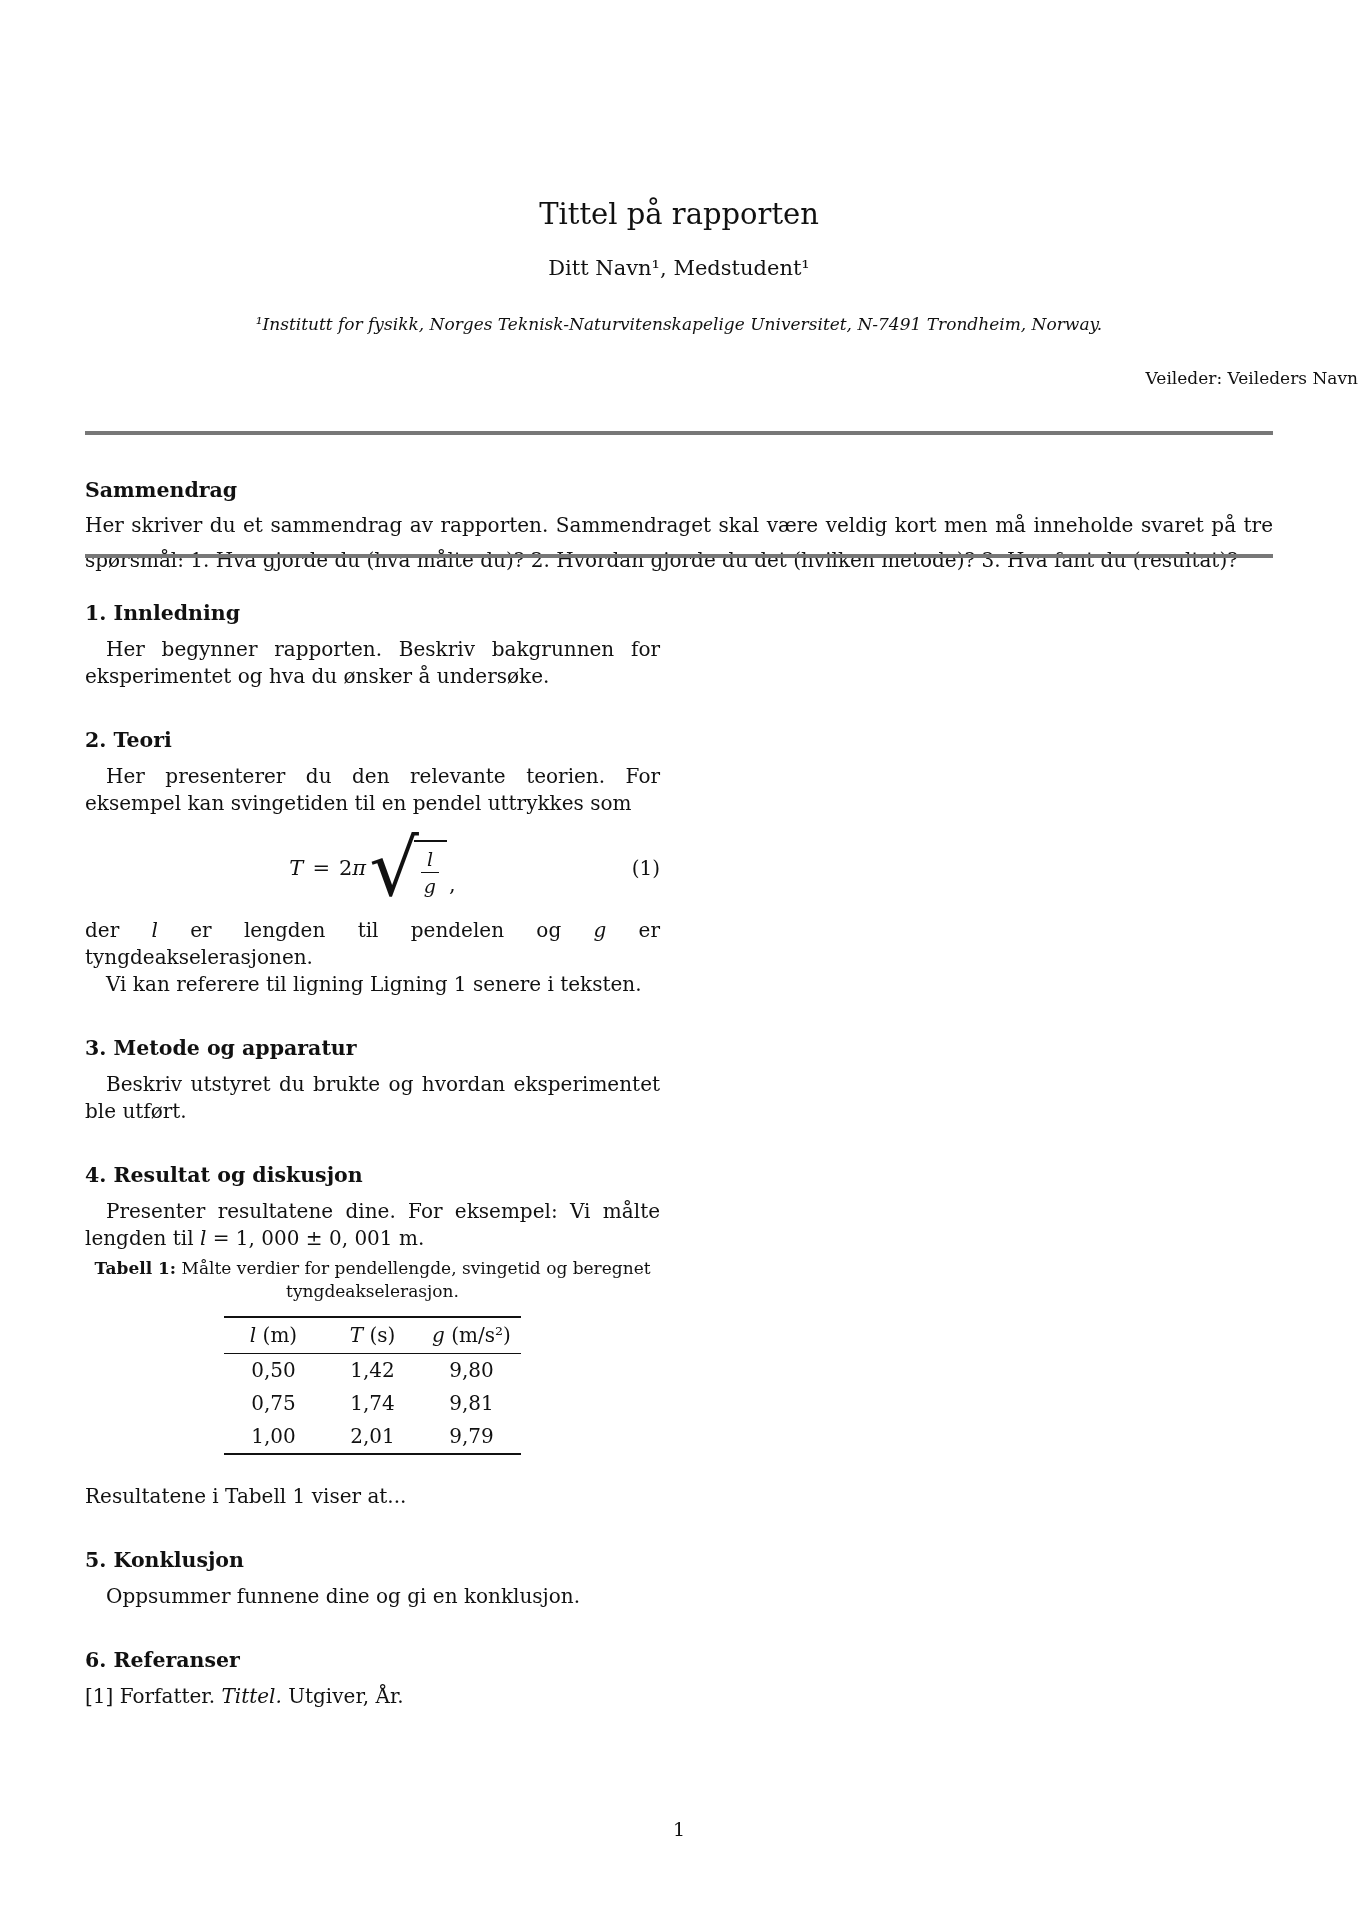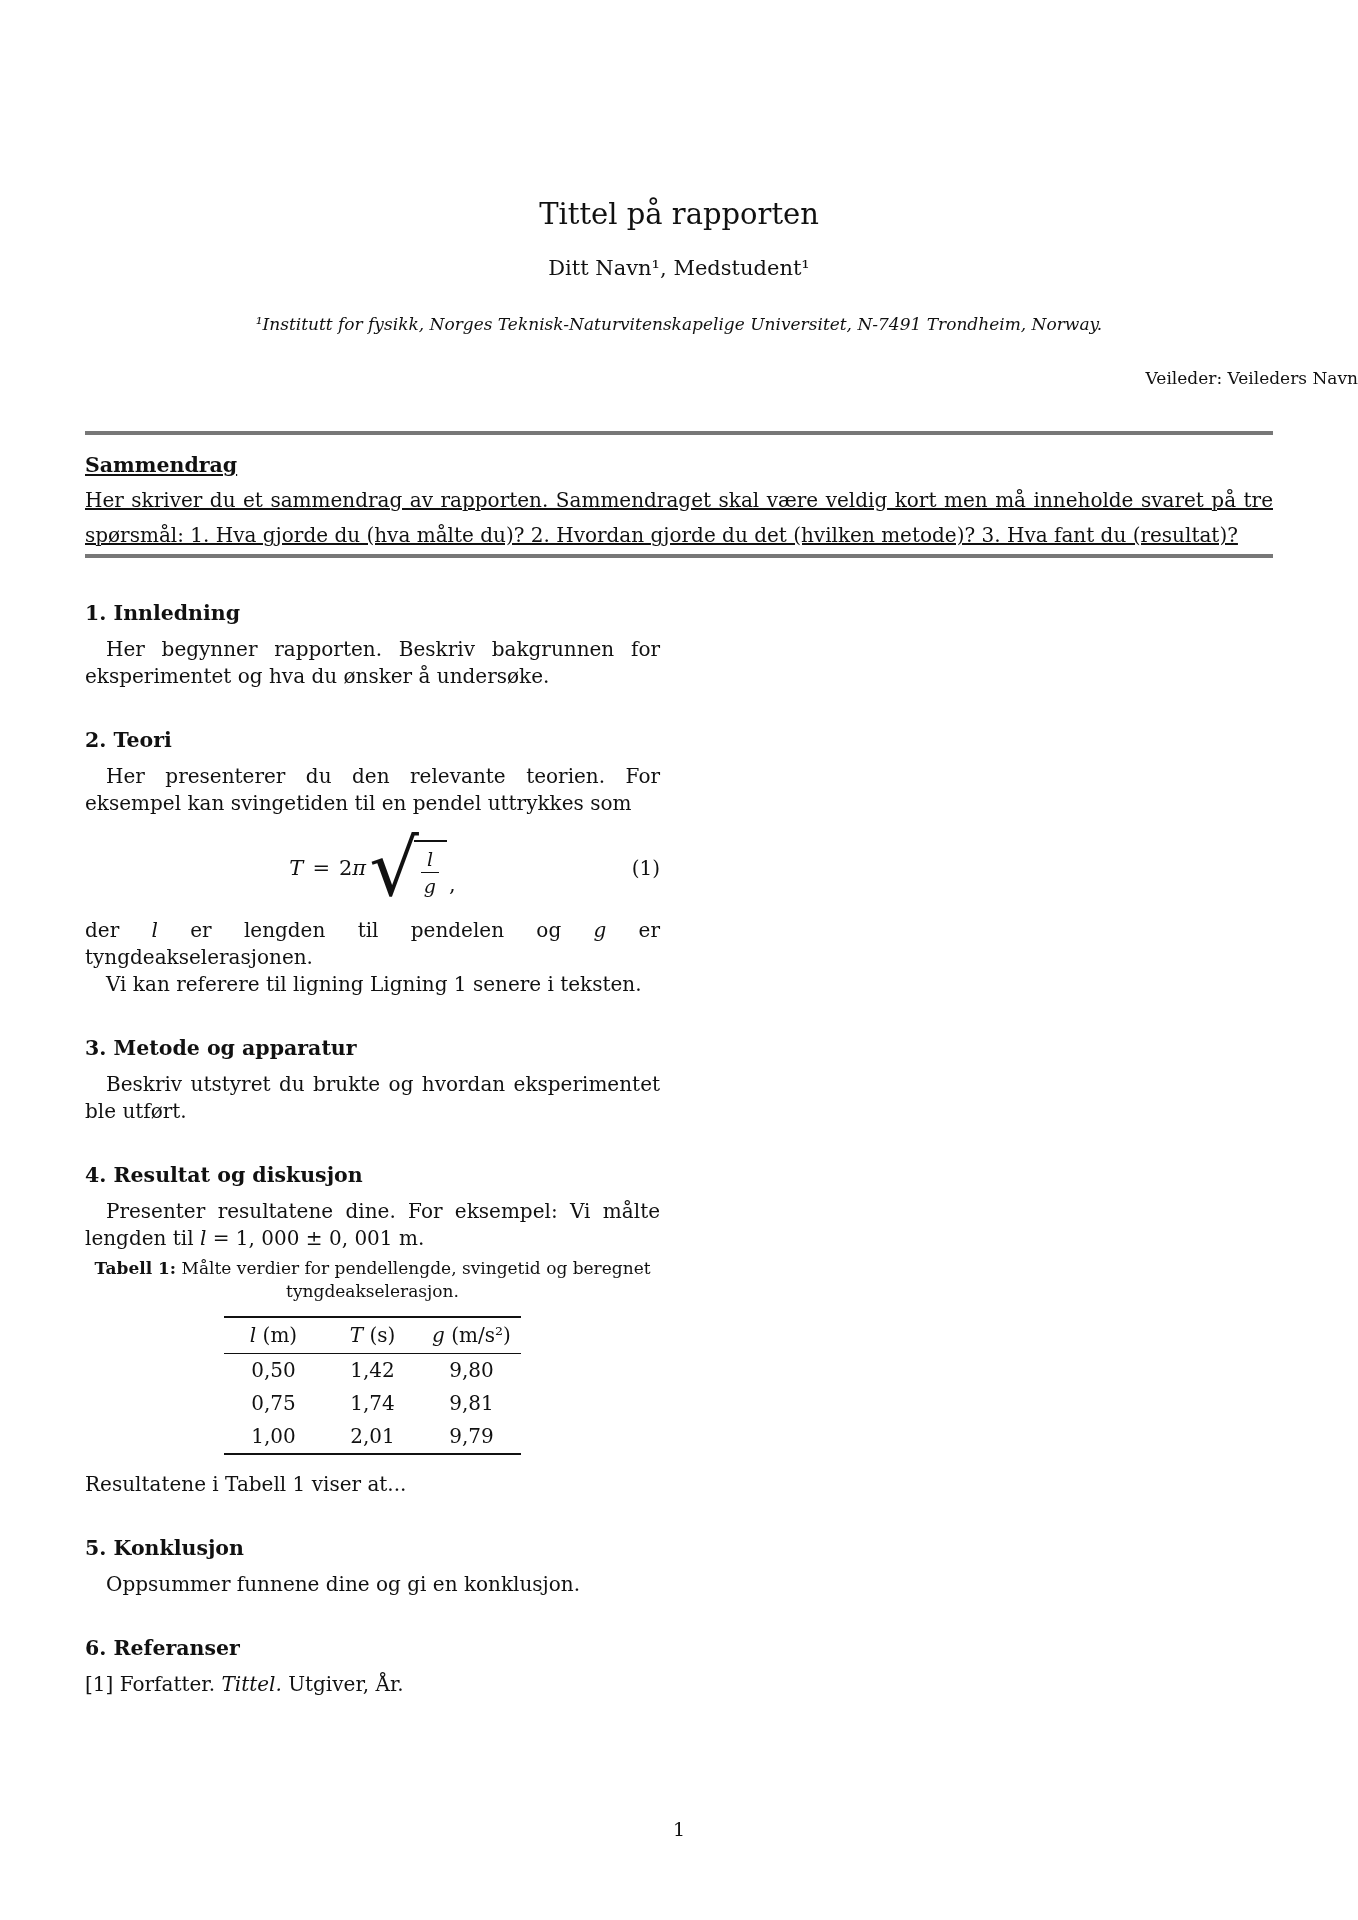--- a/index.html
+++ b/index.html
@@ -14,21 +14,21 @@
   .authors     { position:absolute; top:256px; left:0; width:100%; text-align:center; font-size:21px; }
   .affiliation { position:absolute; top:314px; left:0; width:100%; text-align:center; font-size:17px; font-style:italic; }
   .supervisor  { position:absolute; top:344px; left:0; width:100%; text-align:right; font-size:17px;margin-top:24px; }
 
   
   .hr  { position:absolute; left:85px; width:1188px; height:4px; background:#777; }
   .hr1 { top:431px; }
   .hr2 { top:554px; }
 
   
-  .abstract    { position:absolute; left:85px; top:453px; width:1188px;text-decoration:underline; }
+  .abstract    { position:absolute; left:85px; top:478px; width:1188px; }
   .abs-heading { font-weight:bold; font-size:20.5px; margin:0 0 6px; }
   .abs-body    { margin:0; font-size:20px; line-height:35px; text-align:justify; }
 
   
   .col  { position:absolute; left:85px; top:563px; width:575px; font-size:20px; line-height:27px; }
   .sec  { font-size:20.5px; font-weight:bold; line-height:25px; margin:38px 0 0; }
   .sec.first { }
   .para { margin:10px 0 0; text-align:justify; hyphens:manual; }
   .indent { text-indent:21px; }
   .nogap  { margin-top:4px; }
@@ -139,21 +139,21 @@
           <td>9,81</td>
         </tr>
         <tr>
           <td>1,00</td>
           <td>2,01</td>
           <td>9,79</td>
         </tr>
       </tbody>
     </table>
 
-    <p class="para aftertable" style="margin-top:16px;">Resultatene i Tabell 1 viser at...</p>
+    <p class="para aftertable" style="margin-top:28px;">Resultatene i Tabell 1 viser at...</p>
 
     <h2 class="sec">5. Konklusjon</h2>
     <p class="para indent">Oppsummer funnene dine og gi en konklusjon.</p>
 
     <h2 class="sec">6. Referanser</h2>
     <p class="para"><span>[1] Forfatter. </span><i>Tittel.</i><span> Utgiver, År.</span></p>
 
   </div>
 
   <div class="pagenum">1</div>

